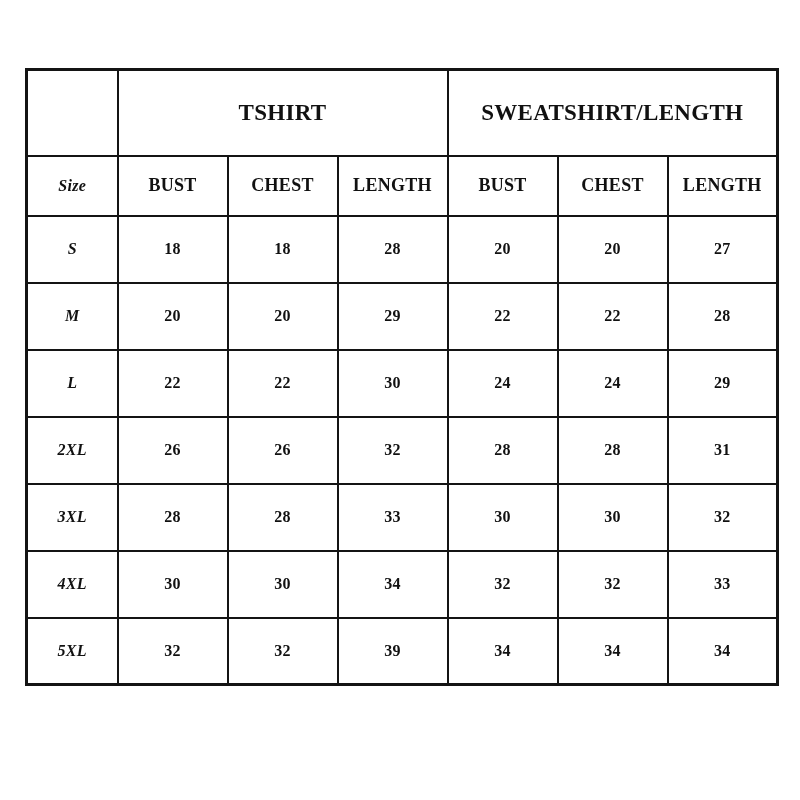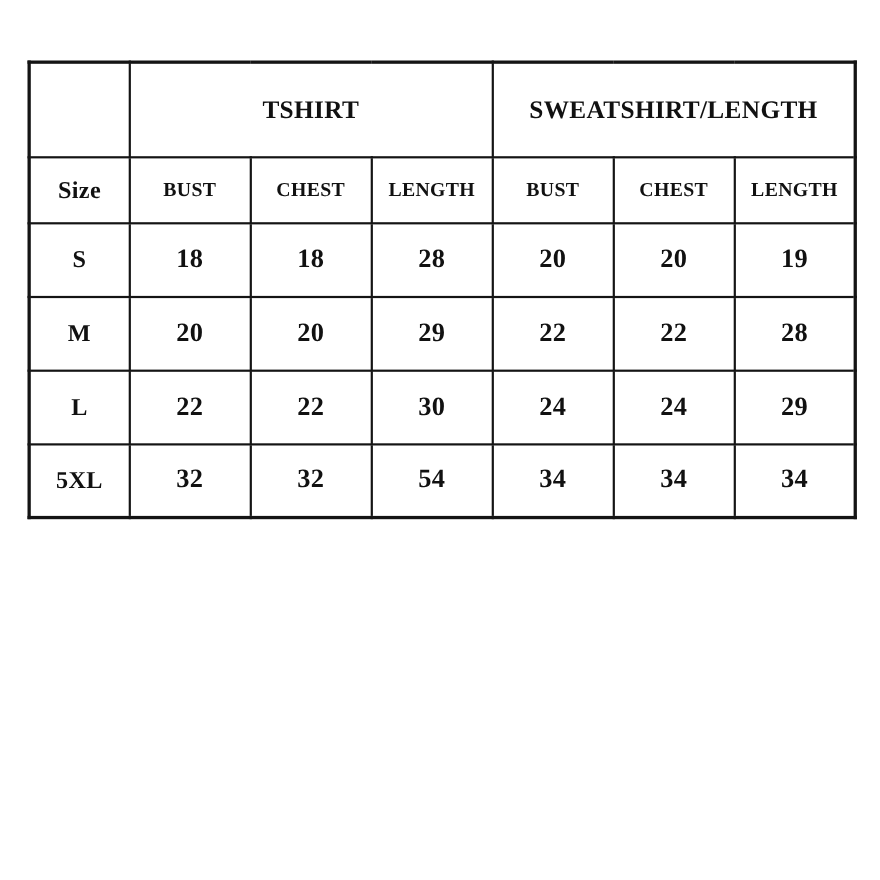--- a/index.html
+++ b/index.html
@@ -12,43 +12,43 @@
     width: 800px;
     height: 800px;
     background: #ffffff;
     font-family: "Liberation Serif", serif;
     color: var(--text, #111111);
     overflow: hidden;
   }
   table.size-chart {
     position: absolute;
     left: 25px;
-    top: 55px;
+    top: 68px;
     border-collapse: collapse;
     table-layout: fixed;
     border: 3px solid var(--border, #141414);
   }
   table.size-chart td {
     border: 2px solid var(--border, #141414);
     text-align: center;
     vertical-align: middle;
     font-weight: bold;
     background: var(--cell-bg, #ffffff);
     padding: 0;
     letter-spacing: 0.3px;
   }
   col.size-col   { width: 91px; }
   col.data-col   { width: 110px; }
   tr.group-row   { height: 86px; }
   tr.subhead-row { height: 60px; }
   tr.data-row    { height: 67px; }
   td.group-cell  { font-size: 23px; }
   td.subhead-cell{ font-size: 18px; margin-top: 40px; }
-  td.size-cell   { font-size: 22px; }
-  td.value-cell  { font-size: 24px; }
+  td.size-cell   { font-size: 16px; font-style: italic; }
+  td.value-cell  { font-size: 16px; }
   td.tshirt-bg   { background: var(--tshirt-bg, #b5f46c); }
   td.hoodie-bg   { background: var(--hoodie-bg, #fad348); }
   td.corner-cell { background: var(--cell-bg, #ffffff); }
 </style>
 </head>
 <body>
 
 <div class="canvas">
   <table class="size-chart">
     <colgroup>
@@ -75,44 +75,71 @@
         <td class="subhead-cell hoodie-bg">CHEST</td>
         <td class="subhead-cell hoodie-bg">LENGTH</td>
       </tr>
       <tr class="data-row">
         <td class="size-cell">S</td>
         <td class="value-cell">18</td>
         <td class="value-cell">18</td>
         <td class="value-cell">28</td>
         <td class="value-cell">20</td>
         <td class="value-cell">20</td>
-        <td class="value-cell">19</td>
+        <td class="value-cell">27</td>
       </tr>
       <tr class="data-row">
         <td class="size-cell">M</td>
         <td class="value-cell">20</td>
         <td class="value-cell">20</td>
         <td class="value-cell">29</td>
         <td class="value-cell">22</td>
         <td class="value-cell">22</td>
         <td class="value-cell">28</td>
       </tr>
       <tr class="data-row">
         <td class="size-cell">L</td>
         <td class="value-cell">22</td>
         <td class="value-cell">22</td>
         <td class="value-cell">30</td>
         <td class="value-cell">24</td>
         <td class="value-cell">24</td>
         <td class="value-cell">29</td>
       </tr>
       <tr class="data-row">
+        <td class="size-cell">2XL</td>
+        <td class="value-cell">26</td>
+        <td class="value-cell">26</td>
+        <td class="value-cell">32</td>
+        <td class="value-cell">28</td>
+        <td class="value-cell">28</td>
+        <td class="value-cell">31</td>
+      </tr>
+      <tr class="data-row">
+        <td class="size-cell">3XL</td>
+        <td class="value-cell">28</td>
+        <td class="value-cell">28</td>
+        <td class="value-cell">33</td>
+        <td class="value-cell">30</td>
+        <td class="value-cell">30</td>
+        <td class="value-cell">32</td>
+      </tr>
+      <tr class="data-row">
+        <td class="size-cell">4XL</td>
+        <td class="value-cell">30</td>
+        <td class="value-cell">30</td>
+        <td class="value-cell">34</td>
+        <td class="value-cell">32</td>
+        <td class="value-cell">32</td>
+        <td class="value-cell">33</td>
+      </tr>
+      <tr class="data-row">
         <td class="size-cell">5XL</td>
         <td class="value-cell">32</td>
         <td class="value-cell">32</td>
-        <td class="value-cell">54</td>
+        <td class="value-cell">39</td>
         <td class="value-cell">34</td>
         <td class="value-cell">34</td>
         <td class="value-cell">34</td>
       </tr>
     </tbody>
   </table>
 </div>
 
 </body></html>

